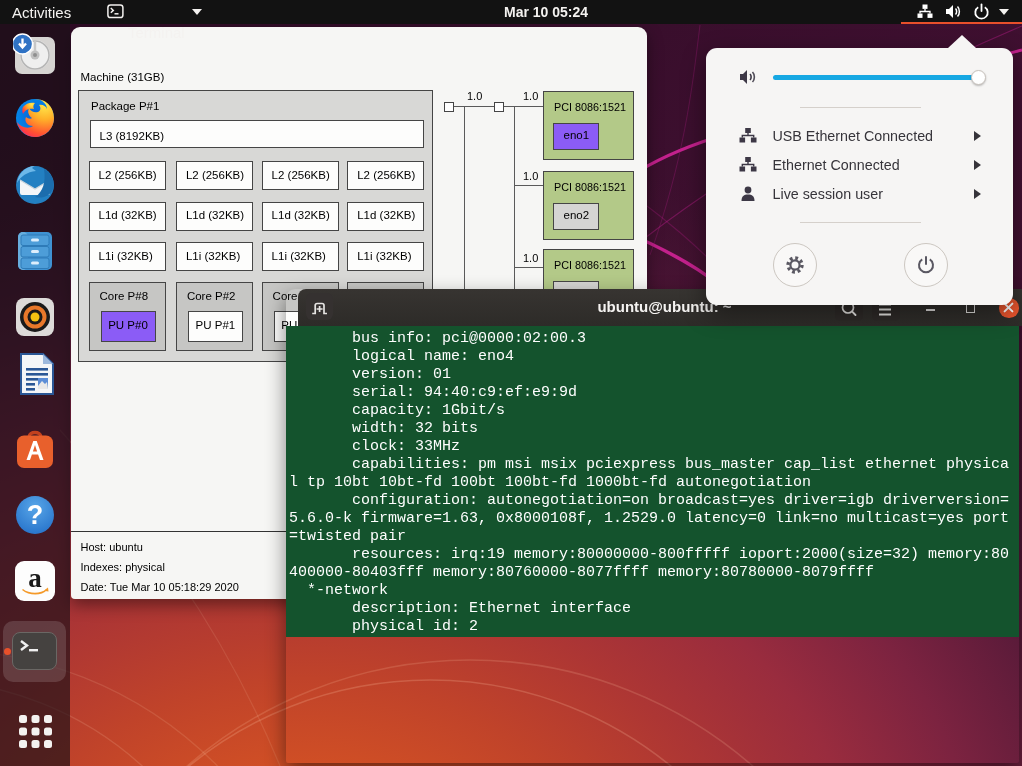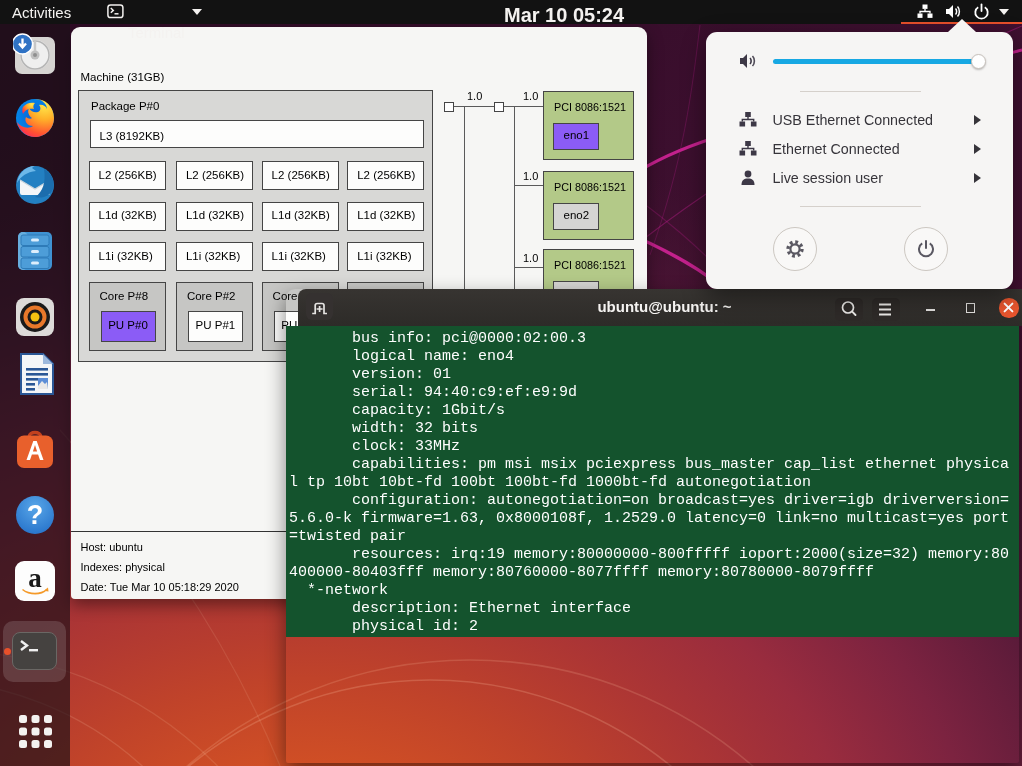--- a/index.html
+++ b/index.html
@@ -7,21 +7,21 @@
   body { position:relative; font-family:"Liberation Sans", sans-serif; background:#2d0a24; }
   .abs { position:absolute; }
 
   
   #wall { position:absolute; left:0; top:0; }
 
   
   #topbar { position:absolute; left:0; top:0; width:1022px; height:24px; background:#121212; color:#f4f2f0; z-index:40; }
   #topbar .act { position:absolute; left:12px; top:3.5px; font-size:15px; }
   #topbar .appname { position:absolute; left:128px; top:3.5px; font-size:15px;margin-top:20px; }
-  #topbar .clock { position:absolute; left:504px; top:4px; font-size:20px; font-weight:bold;text-align:right; }
+  #topbar .clock { position:absolute; left:504px; top:4px; font-size:14px; font-weight:bold;text-align:right; }
   #tray-underline { position:absolute; left:901px; top:21.5px; width:121px; height:2.5px; background:#e8502b; }
 
   
   #dock { position:absolute; left:0; top:24px; width:70px; height:742px; background:rgba(28,16,24,0.68); z-index:30; }
   .dicon { position:absolute; left:13px; width:44px; height:44px; }
 
   
   #lstopo { position:absolute; left:71px; top:27px; width:576px; height:572px; border-radius:9px 9px 4px 4px; box-shadow:0 6px 16px rgba(0,0,0,0.42); z-index:10; }
   #lstopo .hdr { position:absolute; left:0; top:0; width:100%; height:31px; background:linear-gradient(#3a3a3a,#303030); border-radius:8px 8px 0 0; border-bottom:1px solid #1d1d1d; z-index:2; }
   #lstopo .hdr .title { position:absolute; width:100%; text-align:center; top:6.5px; font-size:15px; font-weight:bold; color:#c6c6c6; }
@@ -31,21 +31,21 @@
   .lline { position:absolute; background:#5a5a5a; }
 
   
   #term { position:absolute; left:286px; top:289px; width:733px; height:474px; border-radius:9px 9px 2px 2px; box-shadow:0 8px 20px rgba(0,0,0,0.48); z-index:20; }
   #term .hdr { position:absolute; left:12px; top:0; width:100%; height:37px; background:linear-gradient(#373431,#2d2b28); border-radius:8px 8px 0 0; }
   #term .hdr .title { position:absolute; width:100%; text-align:center; top:9px; font-size:15px; font-weight:bold; color:#f5f3f1; }
   #term .content { position:absolute; left:0; top:37px; width:733px; height:311px; background:#14532d; overflow:hidden; }
   #term pre { font-family:"Liberation Mono", monospace; font-size:15px; line-height:18px; color:#fefefe; position:absolute; left:2.9px; top:4px; letter-spacing:0px; }
 
   
-  #popup { position:absolute; left:706px; top:32px; width:307px; height:257px; background:#f6f5f4; border-radius:11px; box-shadow:0 8px 24px rgba(0,0,0,0.45); z-index:50; }
+  #popup { position:absolute; left:706px; top:48px; width:307px; height:257px; background:#f6f5f4; border-radius:11px; box-shadow:0 8px 24px rgba(0,0,0,0.45); z-index:50; }
   #popup:before { content:""; position:absolute; left:242px; top:-13px; width:0; height:0; border-left:14px solid transparent; border-right:14px solid transparent; border-bottom:13px solid #f6f5f4; }
   .pp-sep { position:absolute; left:94px; width:121px; height:1px; background:#d5d0cb; }
   .pp-item { position:absolute; left:66.5px; font-size:14.3px; color:#36343a; }
   .pp-arrow { position:absolute; width:0; height:0; border-top:5px solid transparent; border-bottom:5px solid transparent; border-left:7px solid #36343a; }
   .pp-btn { position:absolute; top:195px; width:44px; height:44px; border-radius:22px; border:1px solid #ccc7c1; background:#f9f8f7; }
 </style>
 </head>
 <body>
 
 <svg id="wall" width="1022" height="766" viewBox="0 0 1022 766">
@@ -80,21 +80,21 @@
     <circle cx="-60" cy="1040" r="390" stroke="#ffd4b4" stroke-width="1.4" opacity="0.14"></circle>
     <path d="M 60,430 C 140,520 220,620 280,766" stroke="#ffd4b4" stroke-width="1.3" opacity="0.12"></path>
   </g>
 </svg>
 
 <div id="lstopo">
   <div class="body">
     <div class="lbl" style="left:9.5px;top:43.5px;">Machine (31GB)</div>
 
     <div class="lbox" style="left:6.5px;top:62.5px;width:355px;height:272px;background:#d8d8d6;"></div>
-    <div class="lbl" style="left:20px;top:72.5px;">Package P#0</div>
+    <div class="lbl" style="left:20px;top:72.5px;">Package P#1</div>
 
     <div class="lbox" style="left:18.7px;top:93.4px;width:334px;height:28px;background:#fdfdfc;"></div>
     <div class="lbl" style="left:28.5px;top:103.3px;">L3 (8192KB)</div>
 
     <div class="lbox" style="left:17.6px;top:134.3px;width:77px;height:29px;background:#fdfdfc;"></div>
     <div class="lbl" style="left:27.5px;top:141.5px;">L2 (256KB)</div>
     <div class="lbox" style="left:105px;top:134.3px;width:77px;height:29px;background:#fdfdfc;"></div>
     <div class="lbl" style="left:114.9px;top:141.5px;">L2 (256KB)</div>
     <div class="lbox" style="left:190.7px;top:134.3px;width:77px;height:29px;background:#fdfdfc;"></div>
     <div class="lbl" style="left:200.6px;top:141.5px;">L2 (256KB)</div>

